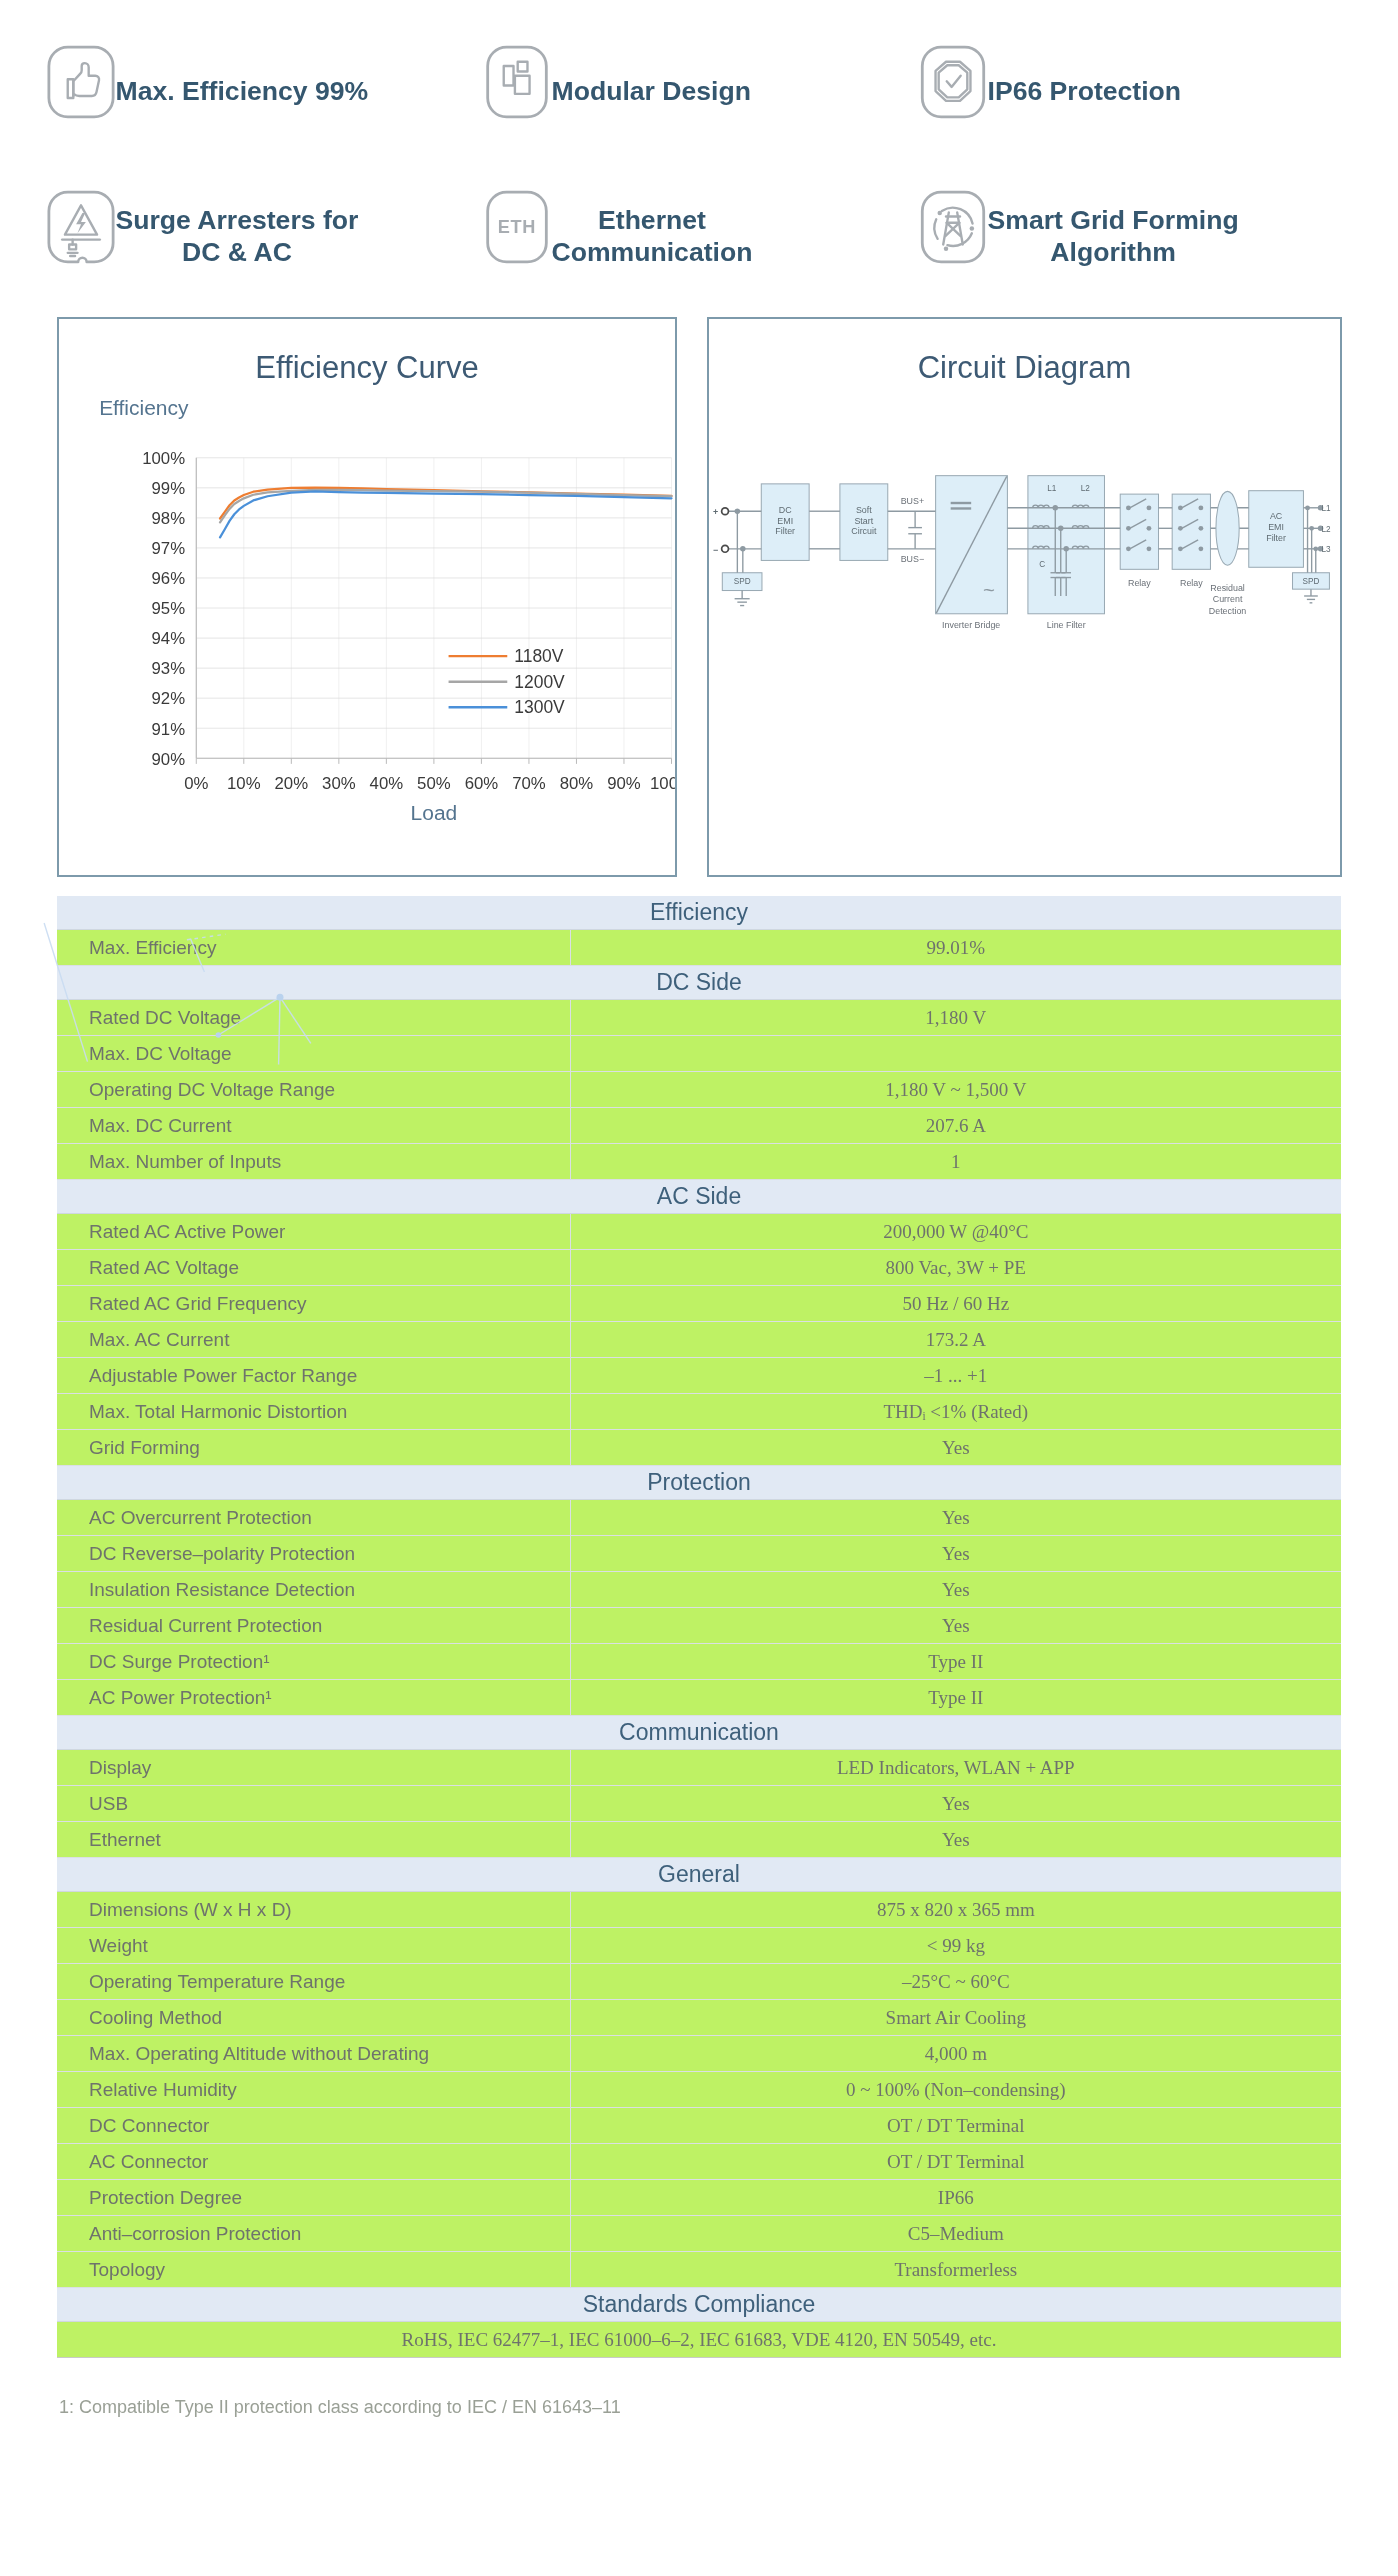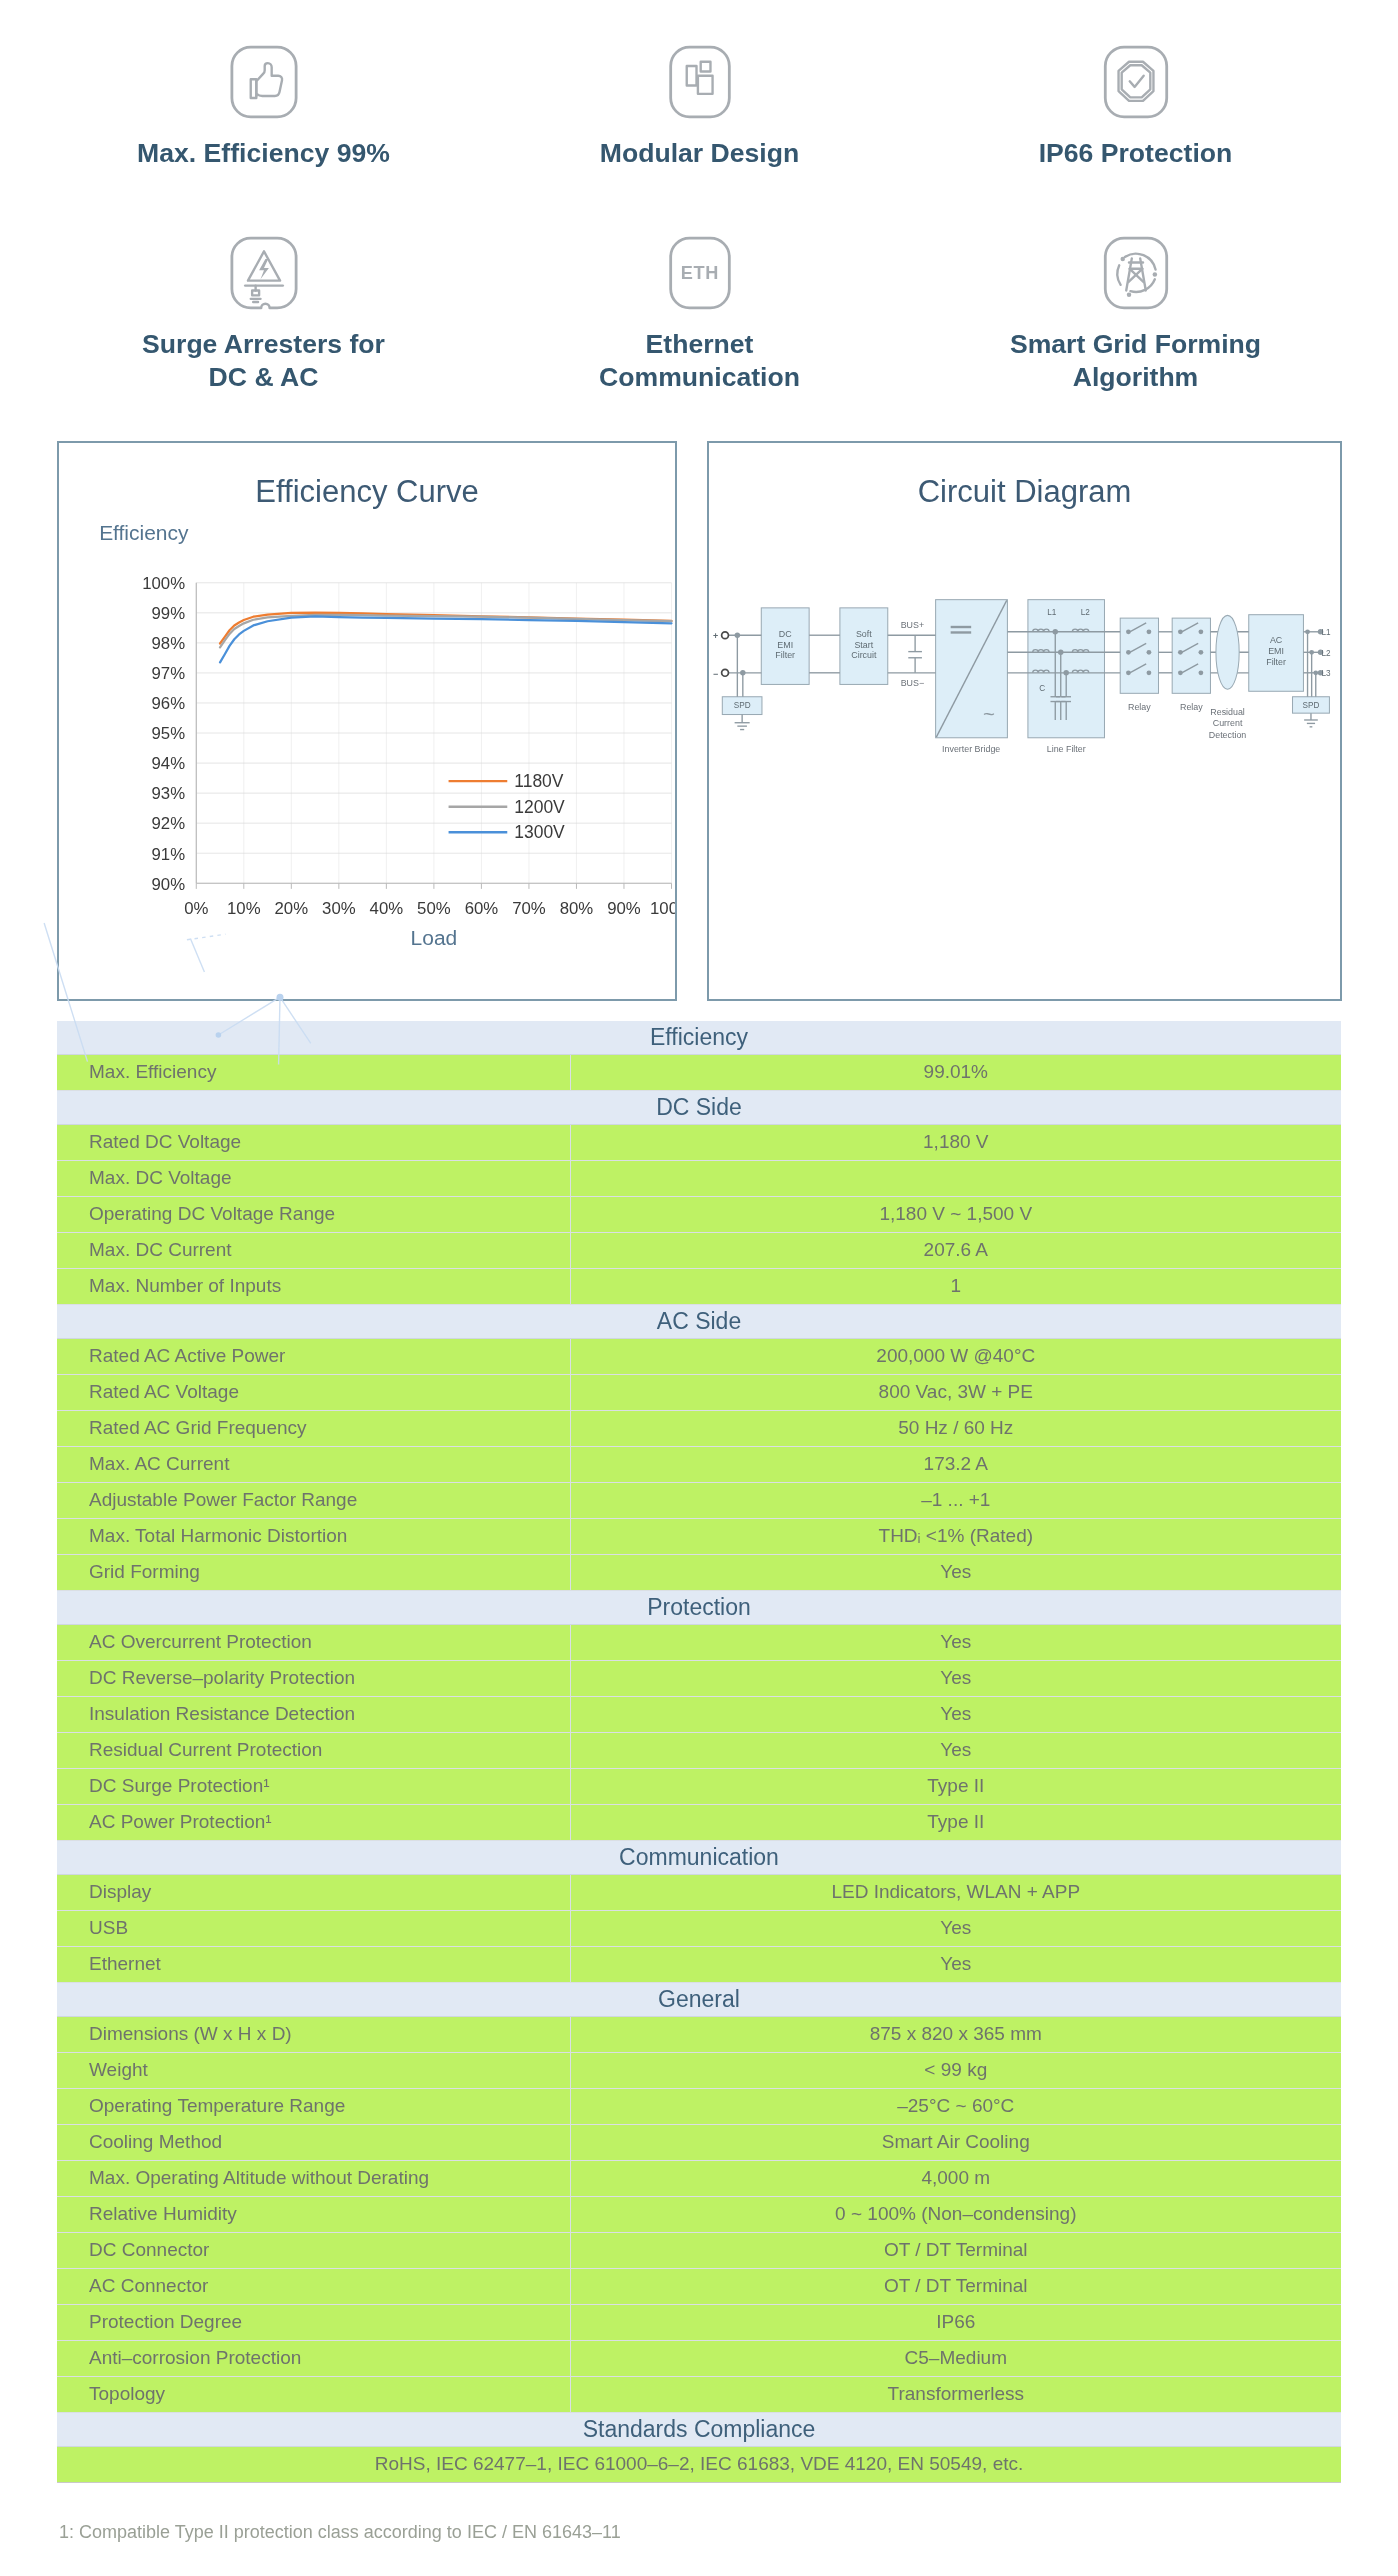--- a/index.html
+++ b/index.html
@@ -6,21 +6,21 @@
   html, body { background: #ffffff; }
   body {
     width: 1399px; height: 2576px; position: relative; overflow: hidden;
     font-family: "Liberation Sans", "DejaVu Sans", sans-serif;
   }
   
   .features {
     width: 1308px; margin: 45px auto 0;
     display: grid; grid-template-columns: repeat(3, 1fr); row-gap: 67px;
   }
-  .feature { display: flex; flex-direction: column; align-items: center; }
+  .feature { display: flex; flex-direction: row; align-items: center; }
   .feature svg.ficon { height: 74px; width: 70px; }
   .feature-label {
     margin-top: 18px; font-size: 26.6px; font-weight: bold; color: #35576f;
     text-align: center; line-height: 1.22; white-space: pre-line;
   }
   
   .charts { display: flex; gap: 30px; margin: 48px 0 0 57px; position: relative; z-index: 1; }
   .panel { border: 2.1px solid #7d9aab; background: #ffffff; }
   .panel-eff  { width: 620px; height: 560px; }
   .panel-circ { width: 635px; height: 560px; }
@@ -36,21 +36,21 @@
     display: flex; align-items: center; justify-content: center;
   }
   .sec-header span { font-size: 23px; color: #3e607b; }
   .spec-row { display: flex; height: 36px; border-bottom: 0.7px solid #dadfe4; background: #bef264; }
   .spec-label {
     width: 40%; display: flex; align-items: center; padding-left: 32px;
     border-right: 0.7px solid #dadfe4; font-size: 19px; color: #6e736c;
   }
   .spec-value {
     width: 60%; display: flex; align-items: center; justify-content: center;
-    font-size: 19px; color: #6e736c; text-align: center;
+    font-size: 19px; color: #6e736c; text-align: center; font-family: Liberation Serif, serif;
   }
   .spec-row.full { border-bottom: 1.4px solid #c9c9c9; }
   .spec-row.full .spec-value { width: 100%; border-right: none; }
   
   #footnote { margin: 39px 0 0 59px; font-size: 18px; color: #9aa096; }
   
   .ig { stroke: #a8adb2; fill: none; stroke-width: 4; }
   .ig2 { stroke: #a8adb2; fill: none; stroke-width: 3.4; stroke-linejoin: round; stroke-linecap: round; }
   .cbox { fill: #ddeef8; stroke: #9aaab4; stroke-width: 1.5; }
   .cw { stroke: #8e9aa2; stroke-width: 2; fill: none; }

